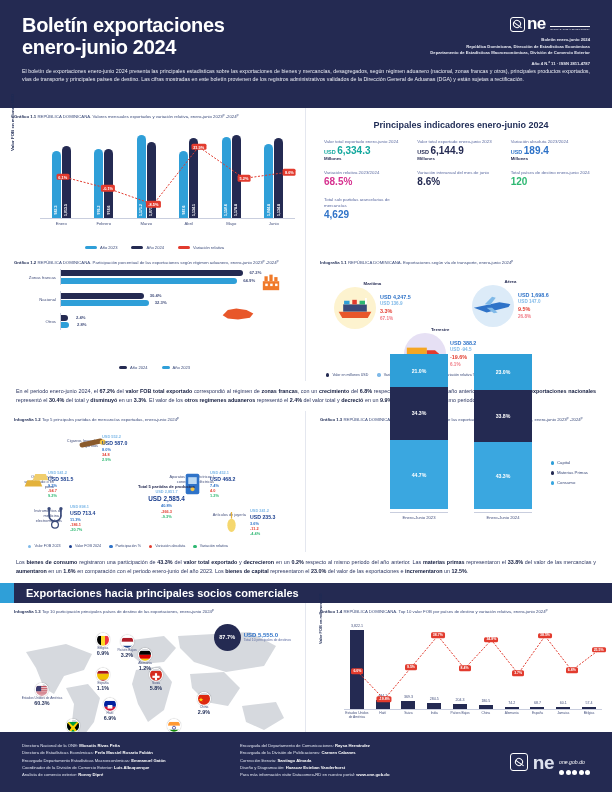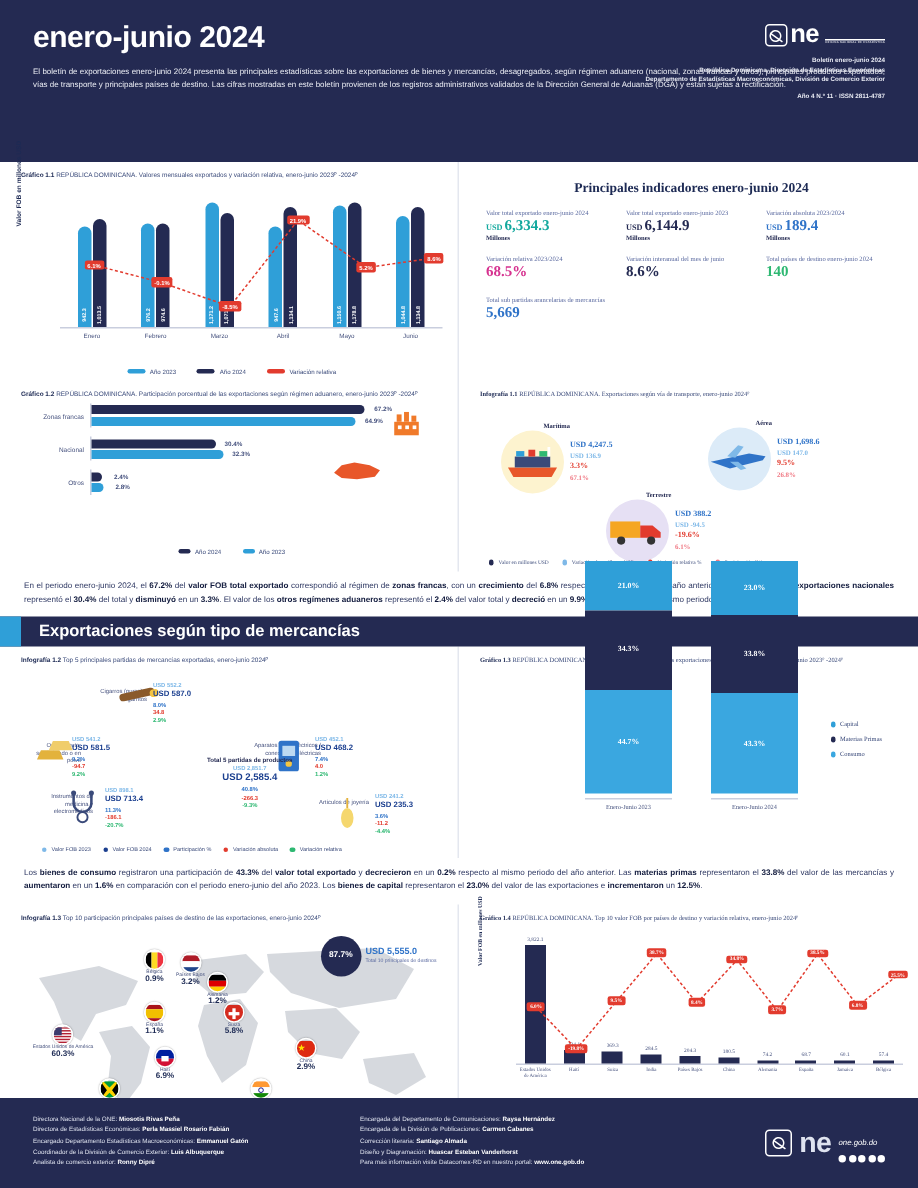--- a/index.html
+++ b/index.html
@@ -21,21 +21,21 @@
   .hdr-issn{font-size:4.2px;margin-top:4px;font-weight:bold;color:#e7e9f2;}
   .hdr-intro{font-size:5.3px;line-height:1.55;margin-top:8px;color:#eceef5;text-align:justify;}
 
   
   .secbar{background:#242a52;color:#fff;font-size:11px;font-weight:bold;padding:4px 0 4px 26px;position:relative;}
   .secbar::before{content:"";position:absolute;left:0;top:0;bottom:0;width:14px;background:#2f9fd8;}
 
   .panelwrap{display:flex;gap:0;background:#fff;}
   .panel{padding:6px 10px 4px 14px;}
   .pL{width:306px;border-right:1px solid #e4e7ef;}
-  .pR{width:306px;font-family:Liberation Serif, serif;}
+  .pR{width:306px;}
   .caption{font-size:4.3px;line-height:1.4;color:#3a4a7a;margin-bottom:3px;}
   .caption b{color:#1d2a54;}
 
   
   .c11{position:relative;height:118px;padding-left:16px;}
   .c11 .ylab{position:absolute;left:-4px;top:28px;transform:rotate(-90deg);transform-origin:left top;font-size:4.4px;font-weight:bold;white-space:nowrap;}
   .c11 .plot{position:relative;height:96px;display:flex;justify-content:space-around;align-items:flex-end;border-bottom:.7px solid #c9cede;margin-left:10px;}
   .mgrp{display:flex;gap:1px;align-items:flex-end;position:relative;width:38px;justify-content:center;}
   .bar{width:9px;border-radius:5px 5px 0 0;position:relative;}
   .b23{background:#2f9fd8;}
@@ -134,20 +134,21 @@
   .fsocial span{width:5px;height:5px;border-radius:50%;background:#fff;}
   .flink{color:#6fb7e8;}
 </style>
 </head>
 <body>
 
 <div class="page">
 
   <div class="header">
     <div class="hdr-title">
+      <div>Boletín exportaciones</div>
       <div>enero-junio 2024</div>
     </div>
     <div class="hdr-right">
       <div class="one-logo">
         <span class="one-mark">
             <i></i>
           </span>
         <span>
           <span class="one-word">ne</span>
           <span class="one-sub">OFICINA NACIONAL DE ESTADÍSTICA</span>
@@ -275,25 +276,25 @@
           <div class="ind">
             <div class="lab">Variación relativa 2023/2024</div>
             <div class="val pink">68.5%</div>
           </div>
           <div class="ind">
             <div class="lab">Variación interanual del mes de junio</div>
             <div class="val dark">8.6%</div>
           </div>
           <div class="ind">
             <div class="lab">Total países de destino enero-junio 2024</div>
-            <div class="val green">140</div>
+            <div class="val green">120</div>
           </div>
           <div class="ind">
             <div class="lab">Total sub partidas arancelarias de mercancías</div>
-            <div class="val blue">5,669</div>
+            <div class="val blue">4,629</div>
           </div>
         </div>
     </div>
   </div>
 
   <div class="panelwrap">
     <div class="panel pL">
       <div class="caption">
         <b>Gráfico 1.2</b>
         <span>REPÚBLICA DOMINICANA. Participación porcentual de las exportaciones según régimen aduanero, enero-junio 2023ᴾ -2024ᴾ</span>
@@ -436,21 +437,20 @@
             <div class="lg">
               <span class="dot" style="background: rgb(240, 122, 133);"></span>
               <span>Participación (%)</span>
             </div>
           </div>
         </div>
     </div>
   </div>
   <div class="para" id="para1">En el periodo enero-junio 2024, el <b>67.2%</b> del <b>valor FOB total exportado</b> correspondió al régimen de <b>zonas francas</b>, con un <b>crecimiento</b> del <b>6.8%</b> respecto al mismo periodo del año anterior. El valor del régimen <b>exportaciones nacionales</b> representó el <b>30.4%</b> del total y <b>disminuyó</b> en un <b>3.3%</b>. El valor de los <b>otros regímenes aduaneros</b> representó el <b>2.4%</b> del valor total y <b>decreció</b> en un <b>9.9%</b> con relación con el mismo periodo del año 2023.</div>
 
-  <div class="secbar">Exportaciones según tipo de mercancías</div>
   <div class="panelwrap">
     <div class="panel pL">
       <div class="caption">
         <b>Infografía 1.2</b>
         <span>Top 5 principales partidas de mercancías exportadas, enero-junio 2024ᴾ</span>
       </div>
       <div class="prods" id="prods">
           <div class="pname" style="position: absolute; left: 44px; top: 12px; width: 40px;">Cigarros (puros) y cigarritos</div>
           <div style="position: absolute; left: 62px; top: 10px;"><svg viewBox="0 0 40 16" width="34" height="14">
               <rect x="4" y="5" width="28" height="6" rx="3" transform="rotate(-12 18 8)" fill="#8a5a2b"></rect>
@@ -580,20 +580,21 @@
             <div class="lg">
               <span class="dot" style="background: rgb(58, 167, 224);"></span>
               <span>Consumo</span>
             </div>
           </div>
         </div>
     </div>
   </div>
   <div class="para" id="para2">Los <b>bienes de consumo</b> registraron una participación de <b>43.3%</b> del <b>valor total exportado</b> y <b>decrecieron</b> en un <b>0.2%</b> respecto al mismo periodo del año anterior. Las <b>materias primas</b> representaron el <b>33.8%</b> del valor de las mercancías y <b>aumentaron</b> en un <b>1.6%</b> en comparación con el periodo enero-junio del año 2023. Los <b>bienes de capital</b> representaron el <b>23.0%</b> del valor de las exportaciones e <b>incrementaron</b> un <b>12.5%</b>.</div>
 
+  <div class="secbar">Exportaciones hacia principales socios comerciales</div>
   <div class="panelwrap">
     <div class="panel pL">
       <div class="caption">
         <b>Infografía 1.3</b>
         <span>Top 10 participación principales países de destino de las exportaciones, enero-junio 2024ᴾ</span>
       </div>
       <div class="mapwrap" id="mapwrap">
           <div class="mapbg"><svg viewBox="0 0 280 130" width="280" height="130">
               <g fill="#d6d9de">
                 <path d="M12 34 L52 26 L78 36 L70 52 L50 58 L40 76 L30 70 L22 50Z"></path>

